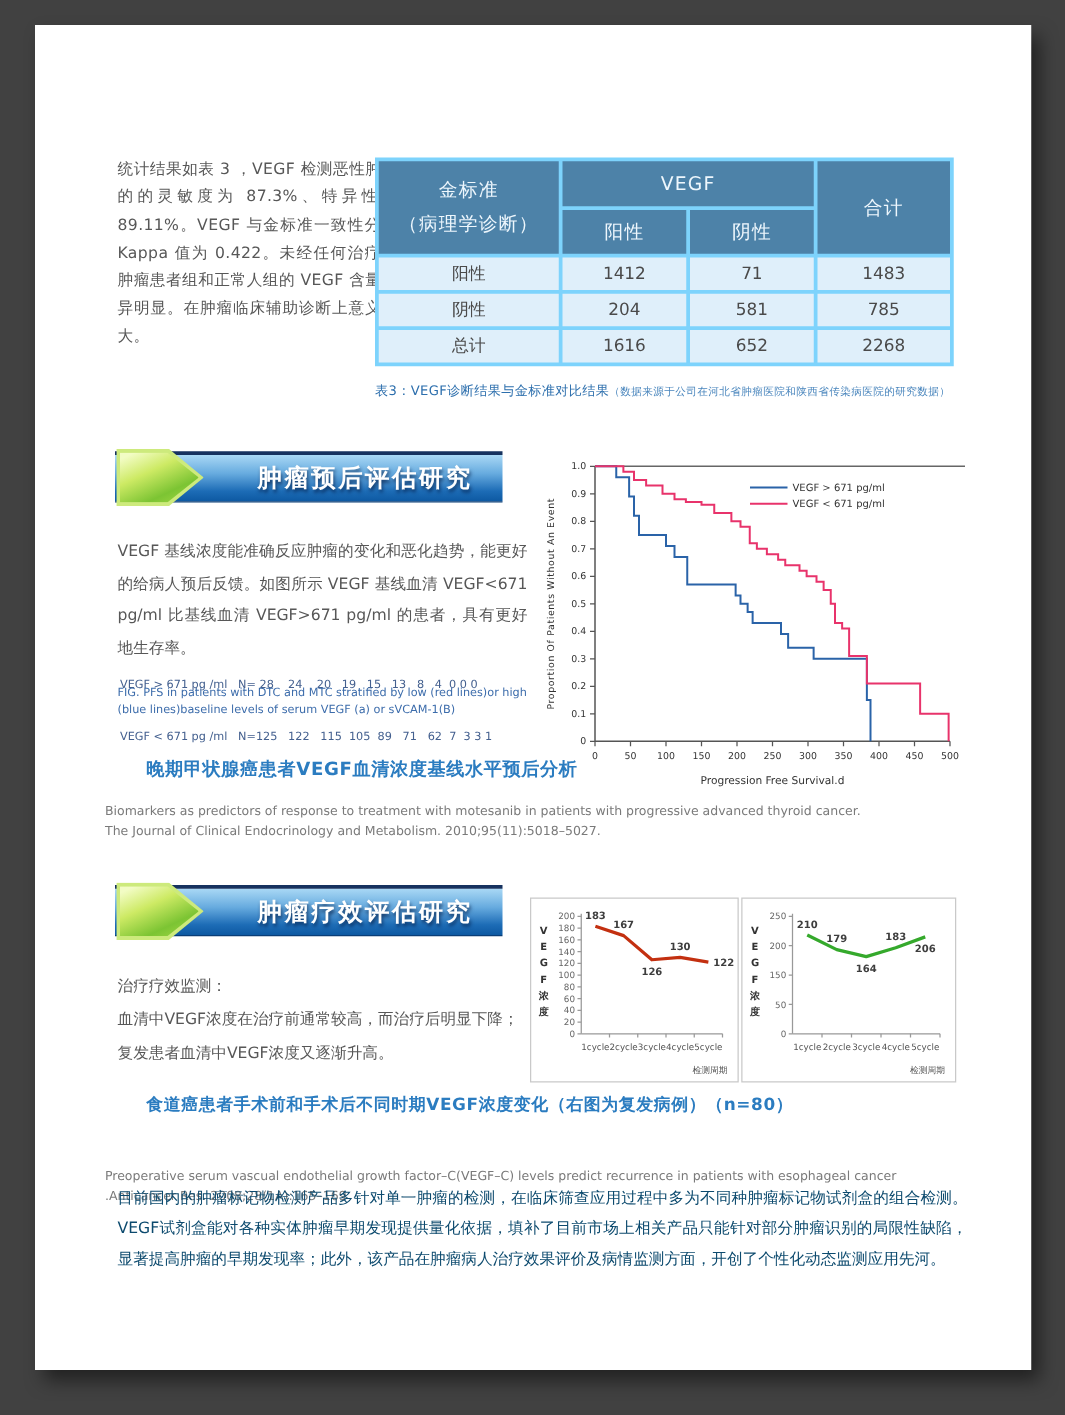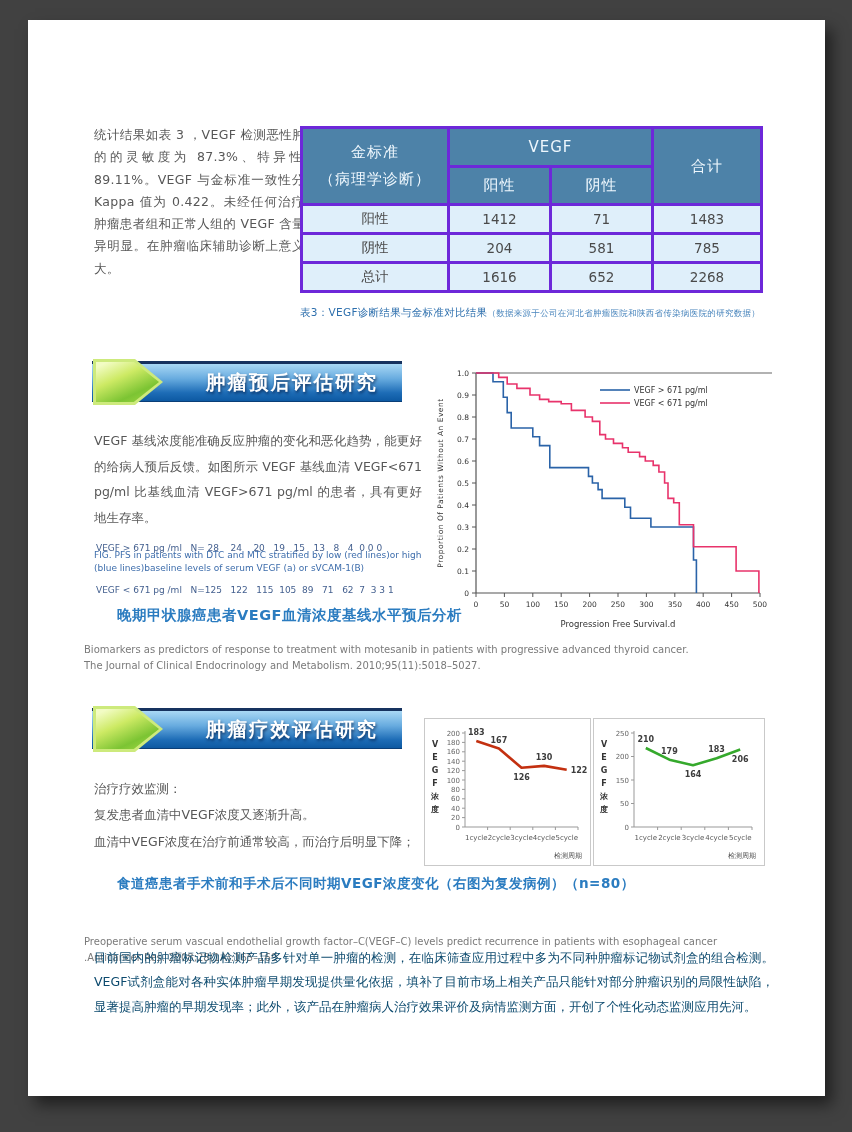--- a/index.html
+++ b/index.html
@@ -18,21 +18,21 @@
 
   
   .intro{
     left:66px;top:104px;width:224px;
     font-size:12.5px;line-height:1.78;color:#575757;
     text-align:justify;letter-spacing:.3px;
   }
 
   
   .vtable{left:272px;top:106px;}
-  table.cmp{border-collapse:separate;border-spacing:3px;background:#6d28d9;}
+  table.cmp{border-collapse:separate;border-spacing:3px;background:#7dd3fc;}
   table.cmp td{text-align:center;vertical-align:middle;}
   table.cmp .th{
     background:#4d82a8;color:#eef7fd;font-size:15px;letter-spacing:1px;
   }
   table.cmp .hd-main{width:142px;height:72px;line-height:1.8;}
   table.cmp .hd-group{height:33px;}
   table.cmp .hd-sub{width:97px;height:33px;}
   table.cmp .hd-total{width:104px;}
   table.cmp .bd{
     background:#dfeffa;color:#4a4a4a;font-size:13.5px;height:24px;
@@ -238,22 +238,22 @@
 
   <div class="abs secbar" style="top:688px;">
     <div class="arrow">
         <div class="inner"></div>
       </div>
     <div class="title">肿瘤疗效评估研究</div>
   </div>
 
   <div class="abs s2body">
     <div>治疗疗效监测：</div>
+    <div>血清中VEGF浓度在治疗前通常较高，而治疗后明显下降；</div>
     <div>复发患者血清中VEGF浓度又逐渐升高。</div>
-    <div>血清中VEGF浓度在治疗前通常较高，而治疗后明显下降；</div>
   </div>
 
   <div class="abs chartbox left">
     <svg id="mini-left-svg" width="163" height="144">
         <line x1="40" y1="12" x2="40" y2="108" stroke="#999"></line>
         <line x1="40" y1="108" x2="153" y2="108" stroke="#999"></line>
         <line x1="37" y1="14" x2="40" y2="14" stroke="#999"></line>
         <text x="35" y="16.5" font-size="7" fill="#666" text-anchor="end">200</text>
         <line x1="37" y1="23.4" x2="40" y2="23.4" stroke="#999"></line>
         <text x="35" y="25.9" font-size="7" fill="#666" text-anchor="end">180</text>

